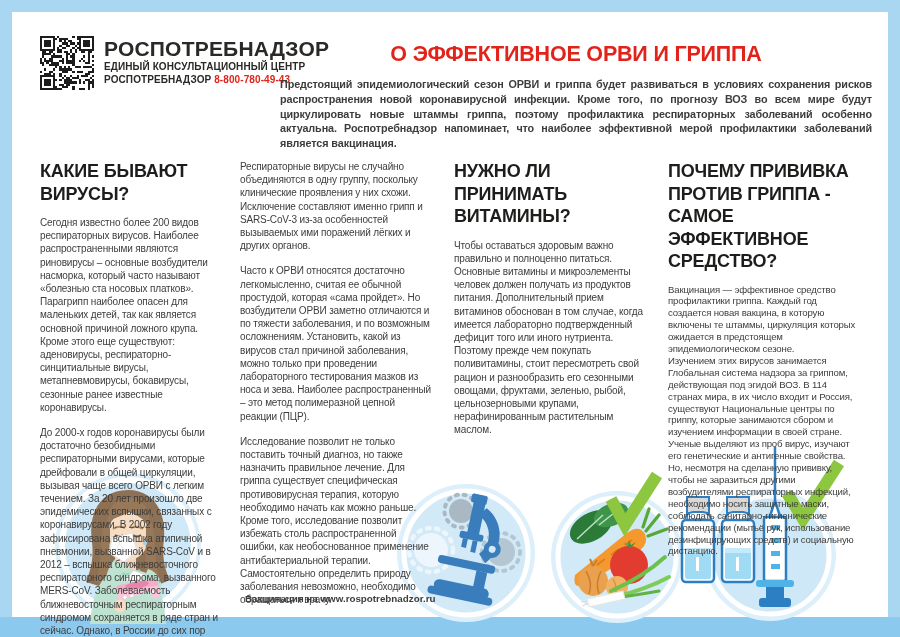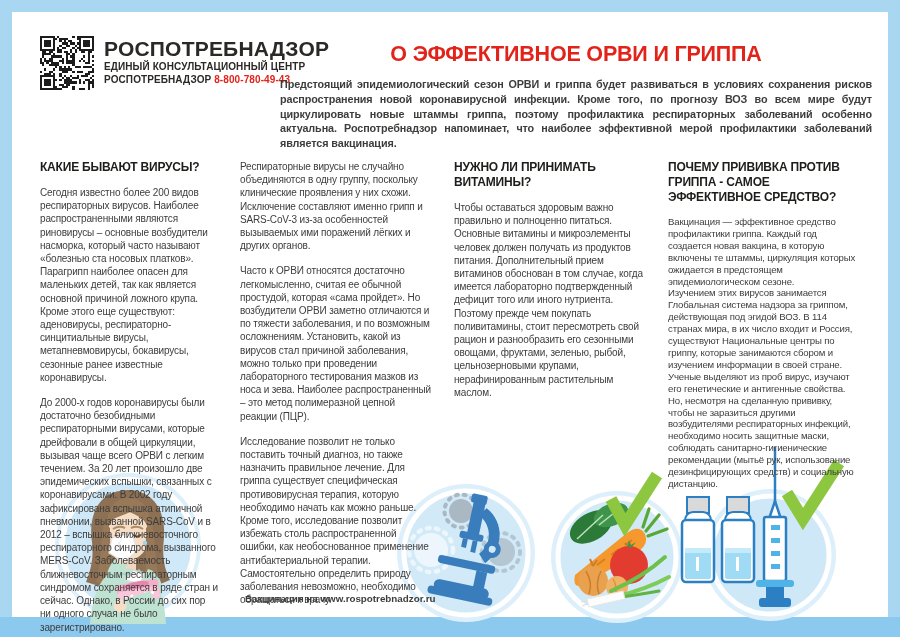--- a/index.html
+++ b/index.html
@@ -17,21 +17,21 @@
   .org-name{font-size:21px;font-weight:bold;color:#2b2926;letter-spacing:.2px;line-height:1.05;}
   .org-center{margin-top:0;font-size:10px;font-weight:bold;color:#2b2926;line-height:1.3;letter-spacing:.1px;}
   .org-phone{color:#e2231a;}
 
   .head-right{position:absolute;left:268px;top:30px;width:592px;}
   .main-title{font-size:21.5px;font-weight:bold;color:#e2231a;text-align:center;letter-spacing:-.2px;margin:0 0 10px;}
   .intro{font-size:10.8px;font-weight:bold;color:#3d3d3c;line-height:1.37;text-align:justify;letter-spacing:-.1px;margin:0;}
 
   
   .cols{position:absolute;left:28px;top:148px;width:820px;display:grid;grid-template-columns:178px 192px 192px 192px;column-gap:22px;z-index:2;}
-  .col h2{font-size:12px;font-weight:bold;color:#1d1d1b;line-height:1.25;letter-spacing:-.2px;margin:0 0 11px;text-transform:uppercase;}
+  .col h2{font-size:18px;font-weight:bold;color:#1d1d1b;line-height:1.25;letter-spacing:-.2px;margin:0 0 11px;text-transform:uppercase;}
   .col p{font-size:10px;line-height:13.2px;color:#3d3d3c;letter-spacing:-.15px;margin:0 0 12px;}
   .col--tight p{font-size:9.6px;line-height:11.9px;margin:0;}
 
   
   .more{position:absolute;left:233px;top:581px;font-size:9.8px;font-weight:bold;color:#3d3d3c;z-index:2;}
 
   
   .illu{position:absolute;z-index:1;}
   .illu-woman{left:38px;top:460px;}
   .illu-micro{left:383px;top:470px;}

